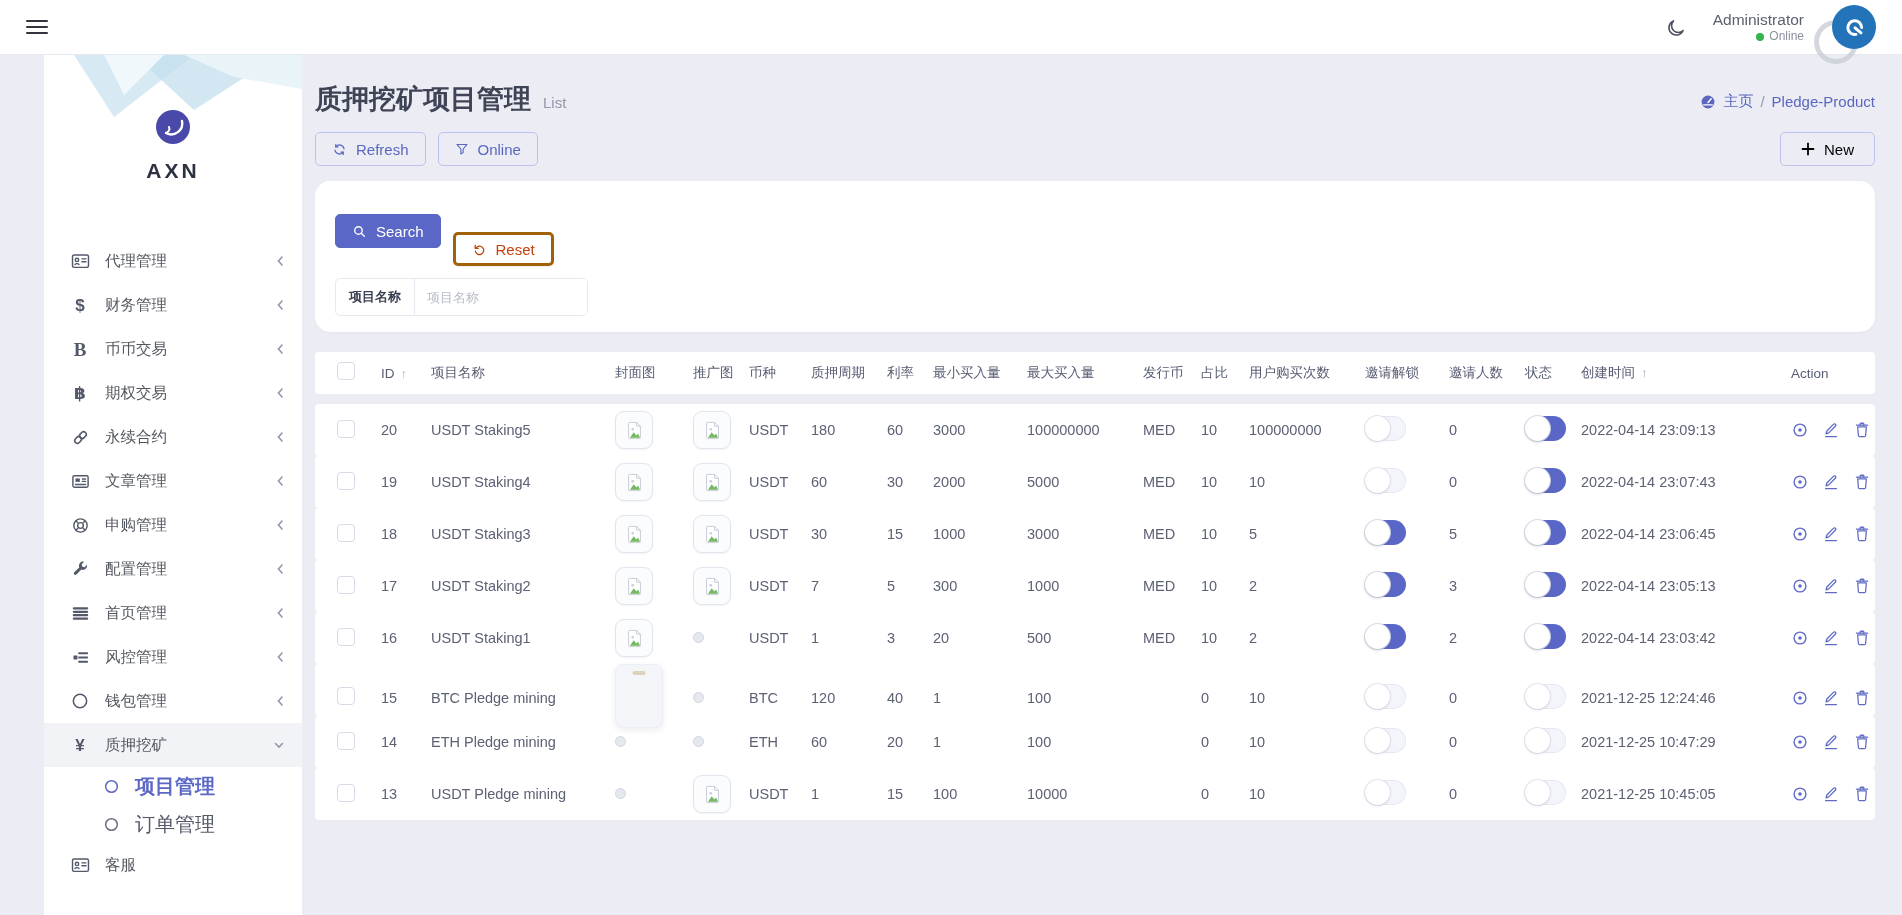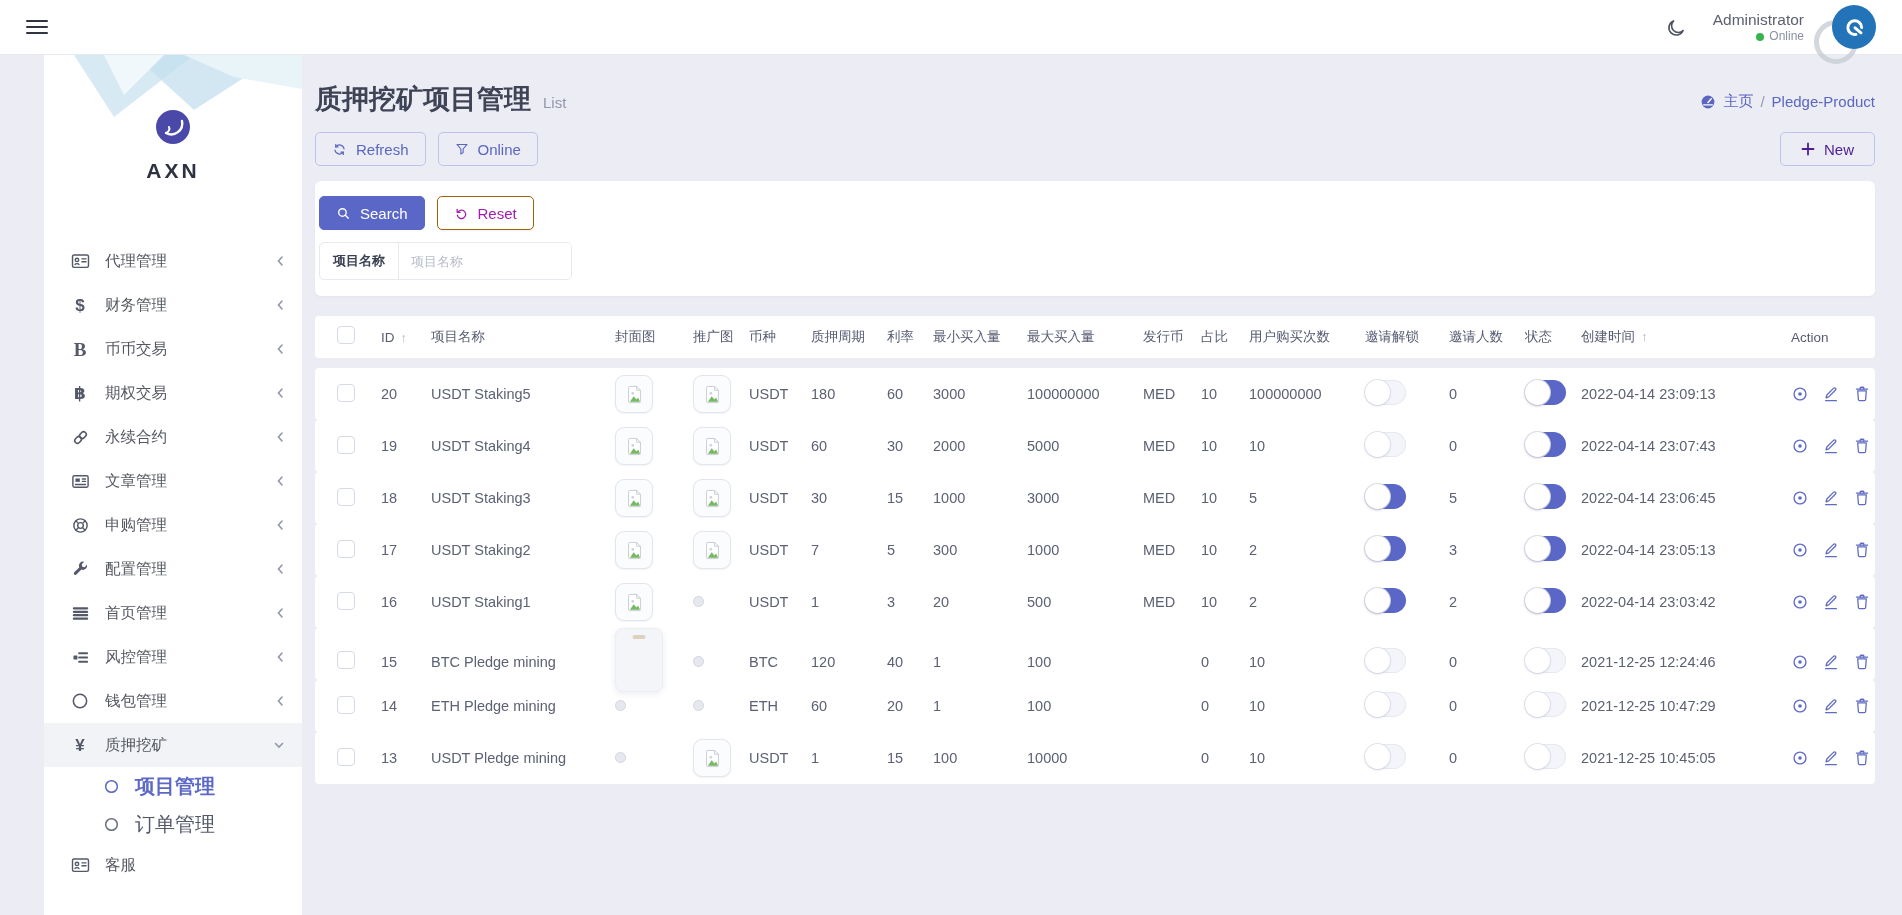--- a/index.html
+++ b/index.html
@@ -49,25 +49,25 @@
   .title-left{display:flex;align-items:baseline;gap:12px;}
   .page-title{font-size:27px;font-weight:bold;color:#3f4356;}
   .page-sub{font-size:15px;color:#9297a9;}
   .breadcrumb{display:flex;align-items:center;gap:7px;font-size:15px;padding-bottom:6px;}
   .breadcrumb .bc-link{color:#5a66c0;cursor:pointer}
   .breadcrumb .bc-sep{color:#9298ab;}
   .btn-row{display:flex;align-items:center;margin-top:15px;}
   .btn{display:inline-flex;align-items:center;gap:9px;height:34px;padding:0 16px;border-radius:5px;font-size:15px;box-sizing:border-box;cursor:pointer;user-select:none;}
   .btn-outline{border:1px solid #bcc3ec;color:#5a67c0;background:transparent;}
   .btn-outline + .btn-outline{margin-left:12px;}
-  .btn-new{margin-left:auto;border:1px solid #bcc3ec;color:#4c1d95;background:transparent;padding:0 20px;}
+  .btn-new{margin-left:auto;border:1px solid #bcc3ec;color:#000000;background:transparent;padding:0 20px;}
   .btn-primary{background:#5b67c6;color:#fff;border:1px solid #5b67c6;}
-  .btn-plain{background:#fff;color:#a21caf;border:1px solid #a16207;box-shadow:0 1px 2px rgba(40,50,90,.07);margin-left:12px;}
-
-  .search-card{margin-top:15px;background:#fff;border-radius:6px;box-shadow:0 1px 3px rgba(30,40,90,.05);padding:15px 4px 16px;box-sizing:border-box;}
+  .btn-plain{background:#fff;color:#c2410c;border:3px solid #a16207;box-shadow:0 1px 2px rgba(40,50,90,.07);margin-left:12px;margin-top:36px;}
+
+  .search-card{margin-top:15px;background:#fff;border-radius:15px;box-shadow:0 1px 3px rgba(30,40,90,.05);padding:15px 20px 16px;box-sizing:border-box;}
   .input-group{margin-top:12px;display:inline-flex;height:36px;border:1px solid #e7e9f1;border-radius:5px;overflow:hidden;background:#fff;}
   .ig-label{display:flex;align-items:center;padding:0 13px;font-size:13px;font-weight:bold;color:#3b4052;border-right:1px solid #e7e9f1;}
   .ig-input{border:none;outline:none;width:148px;padding:0 12px;font-size:13px;color:#4c5163;font-family:inherit;}
   .ig-input::placeholder{color:#b7bcc9;}
 
   
   .table{margin-top:20px;}
   .trow{display:grid;grid-template-columns:44px 50px 184px 78px 56px 62px 76px 46px 94px 116px 58px 48px 116px 84px 76px 56px 196px minmax(60px,1fr);align-items:center;padding-left:22px;box-sizing:border-box;}
   .row-strip{background:#fff;border-radius:4px;}
   .thead{height:42px;margin-bottom:10px;}

